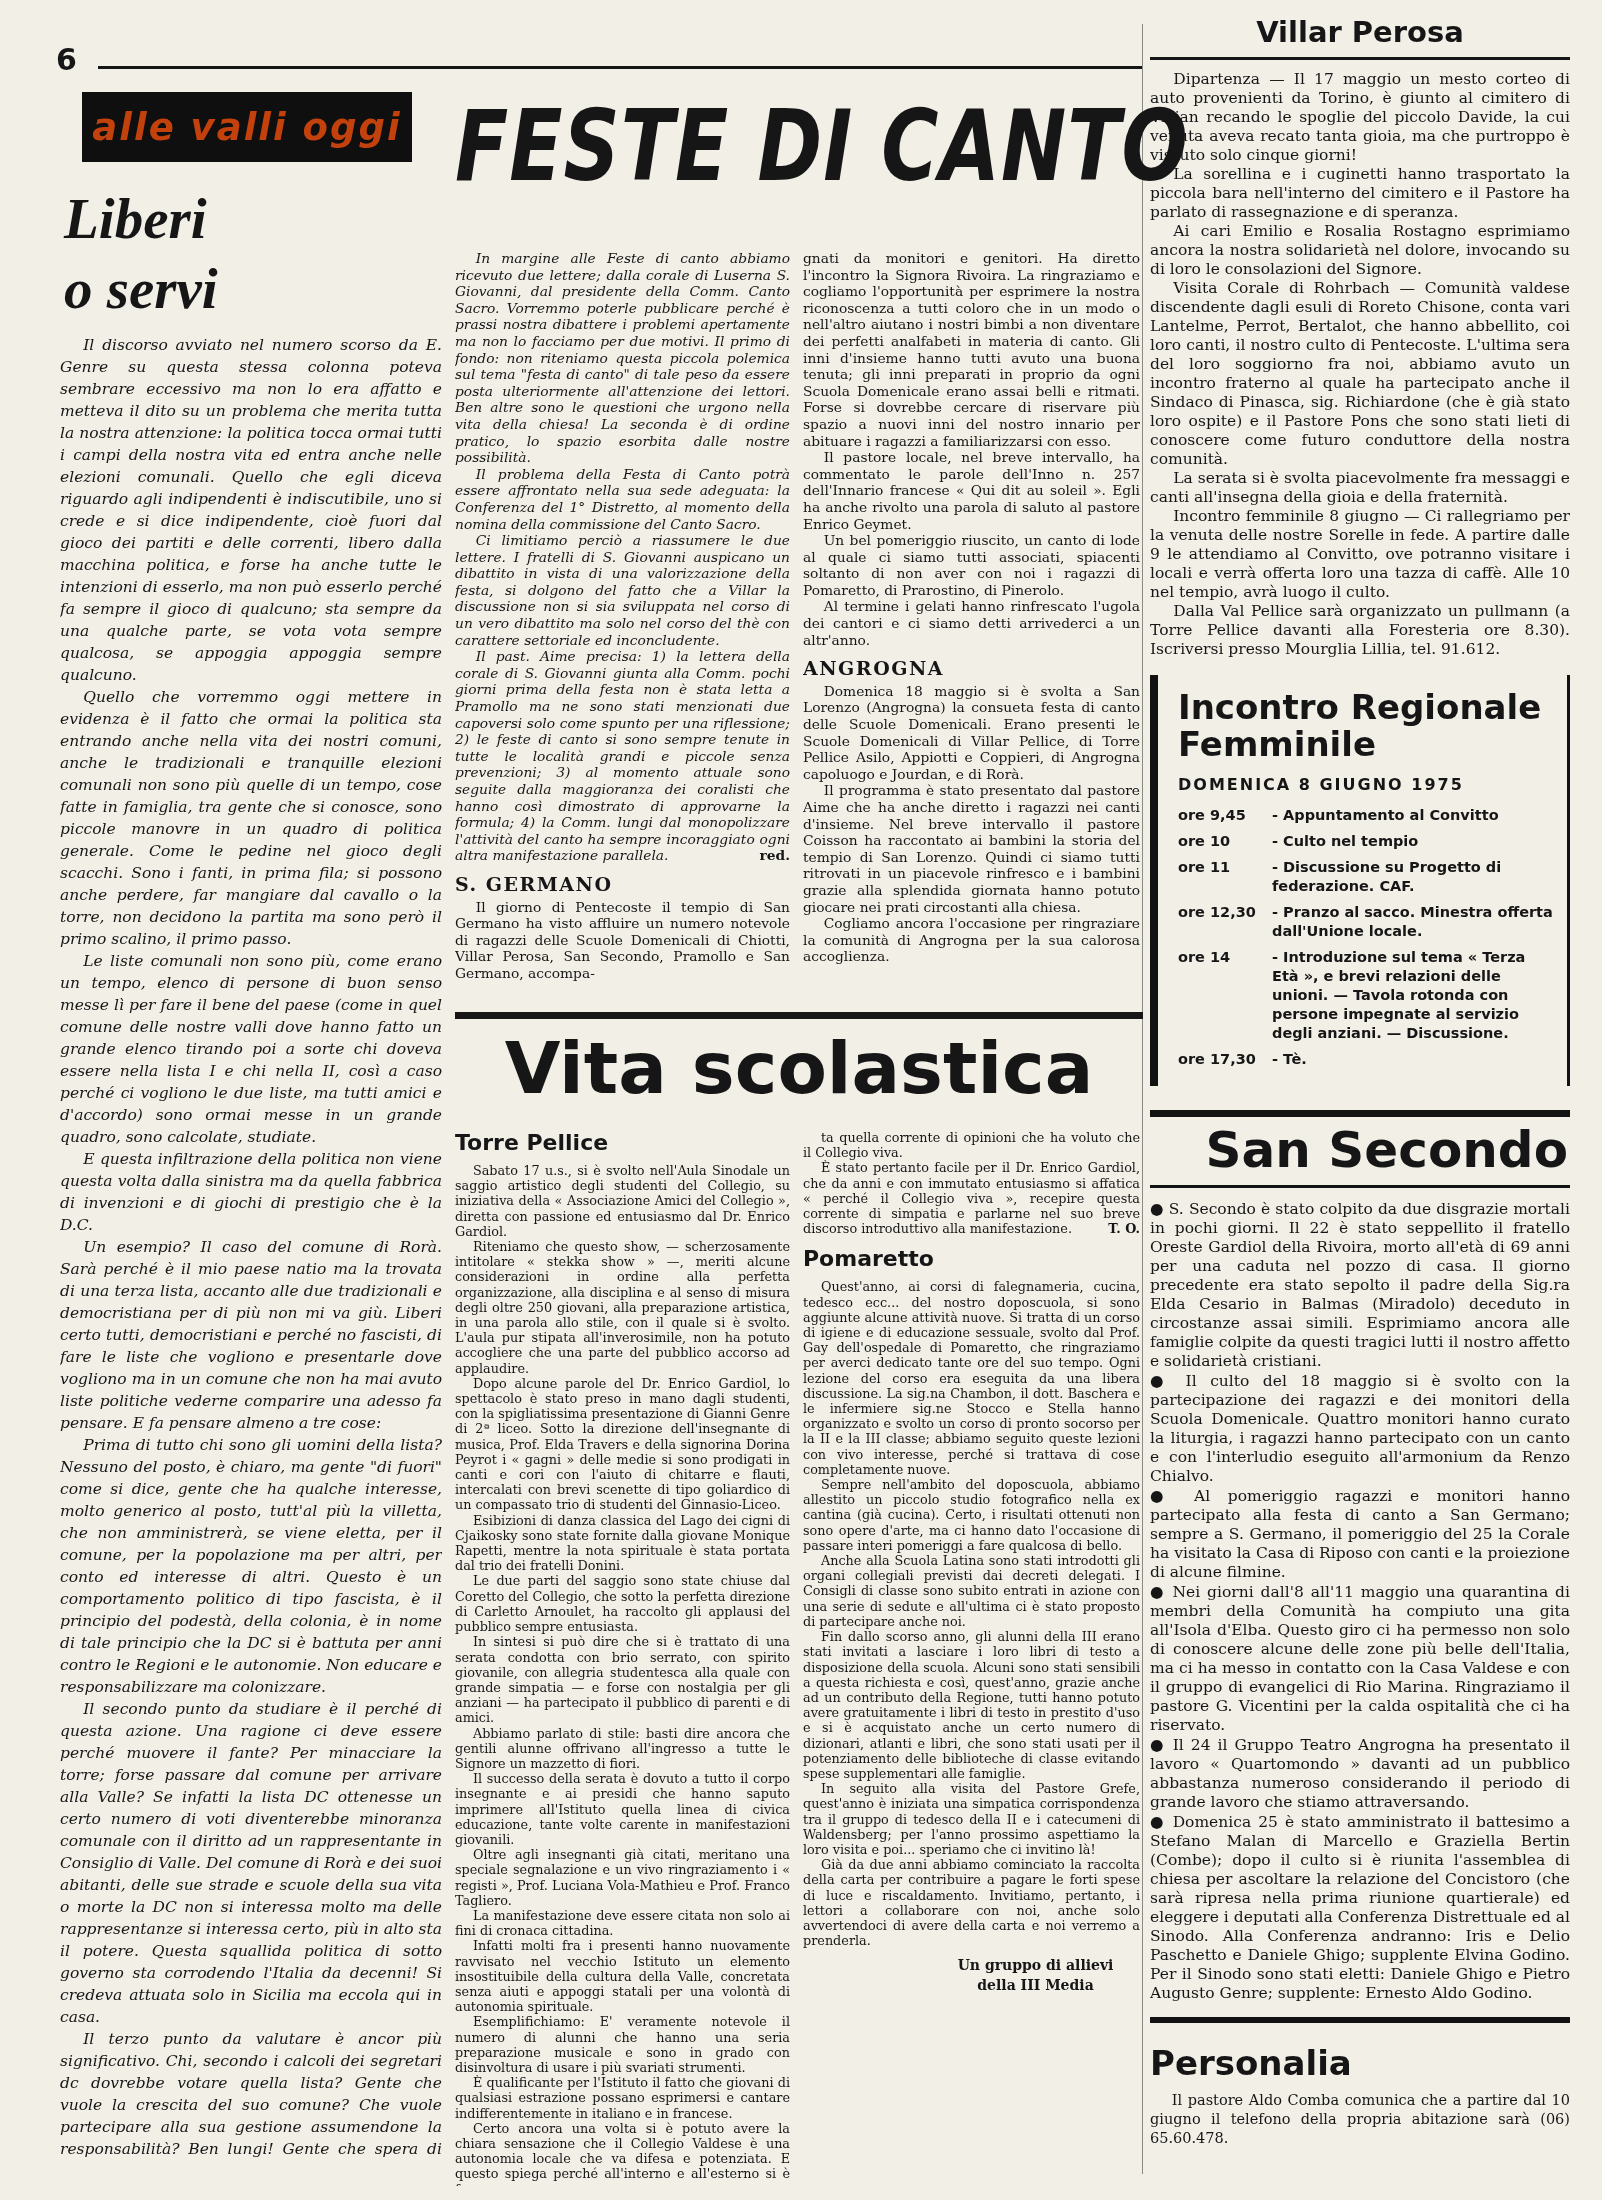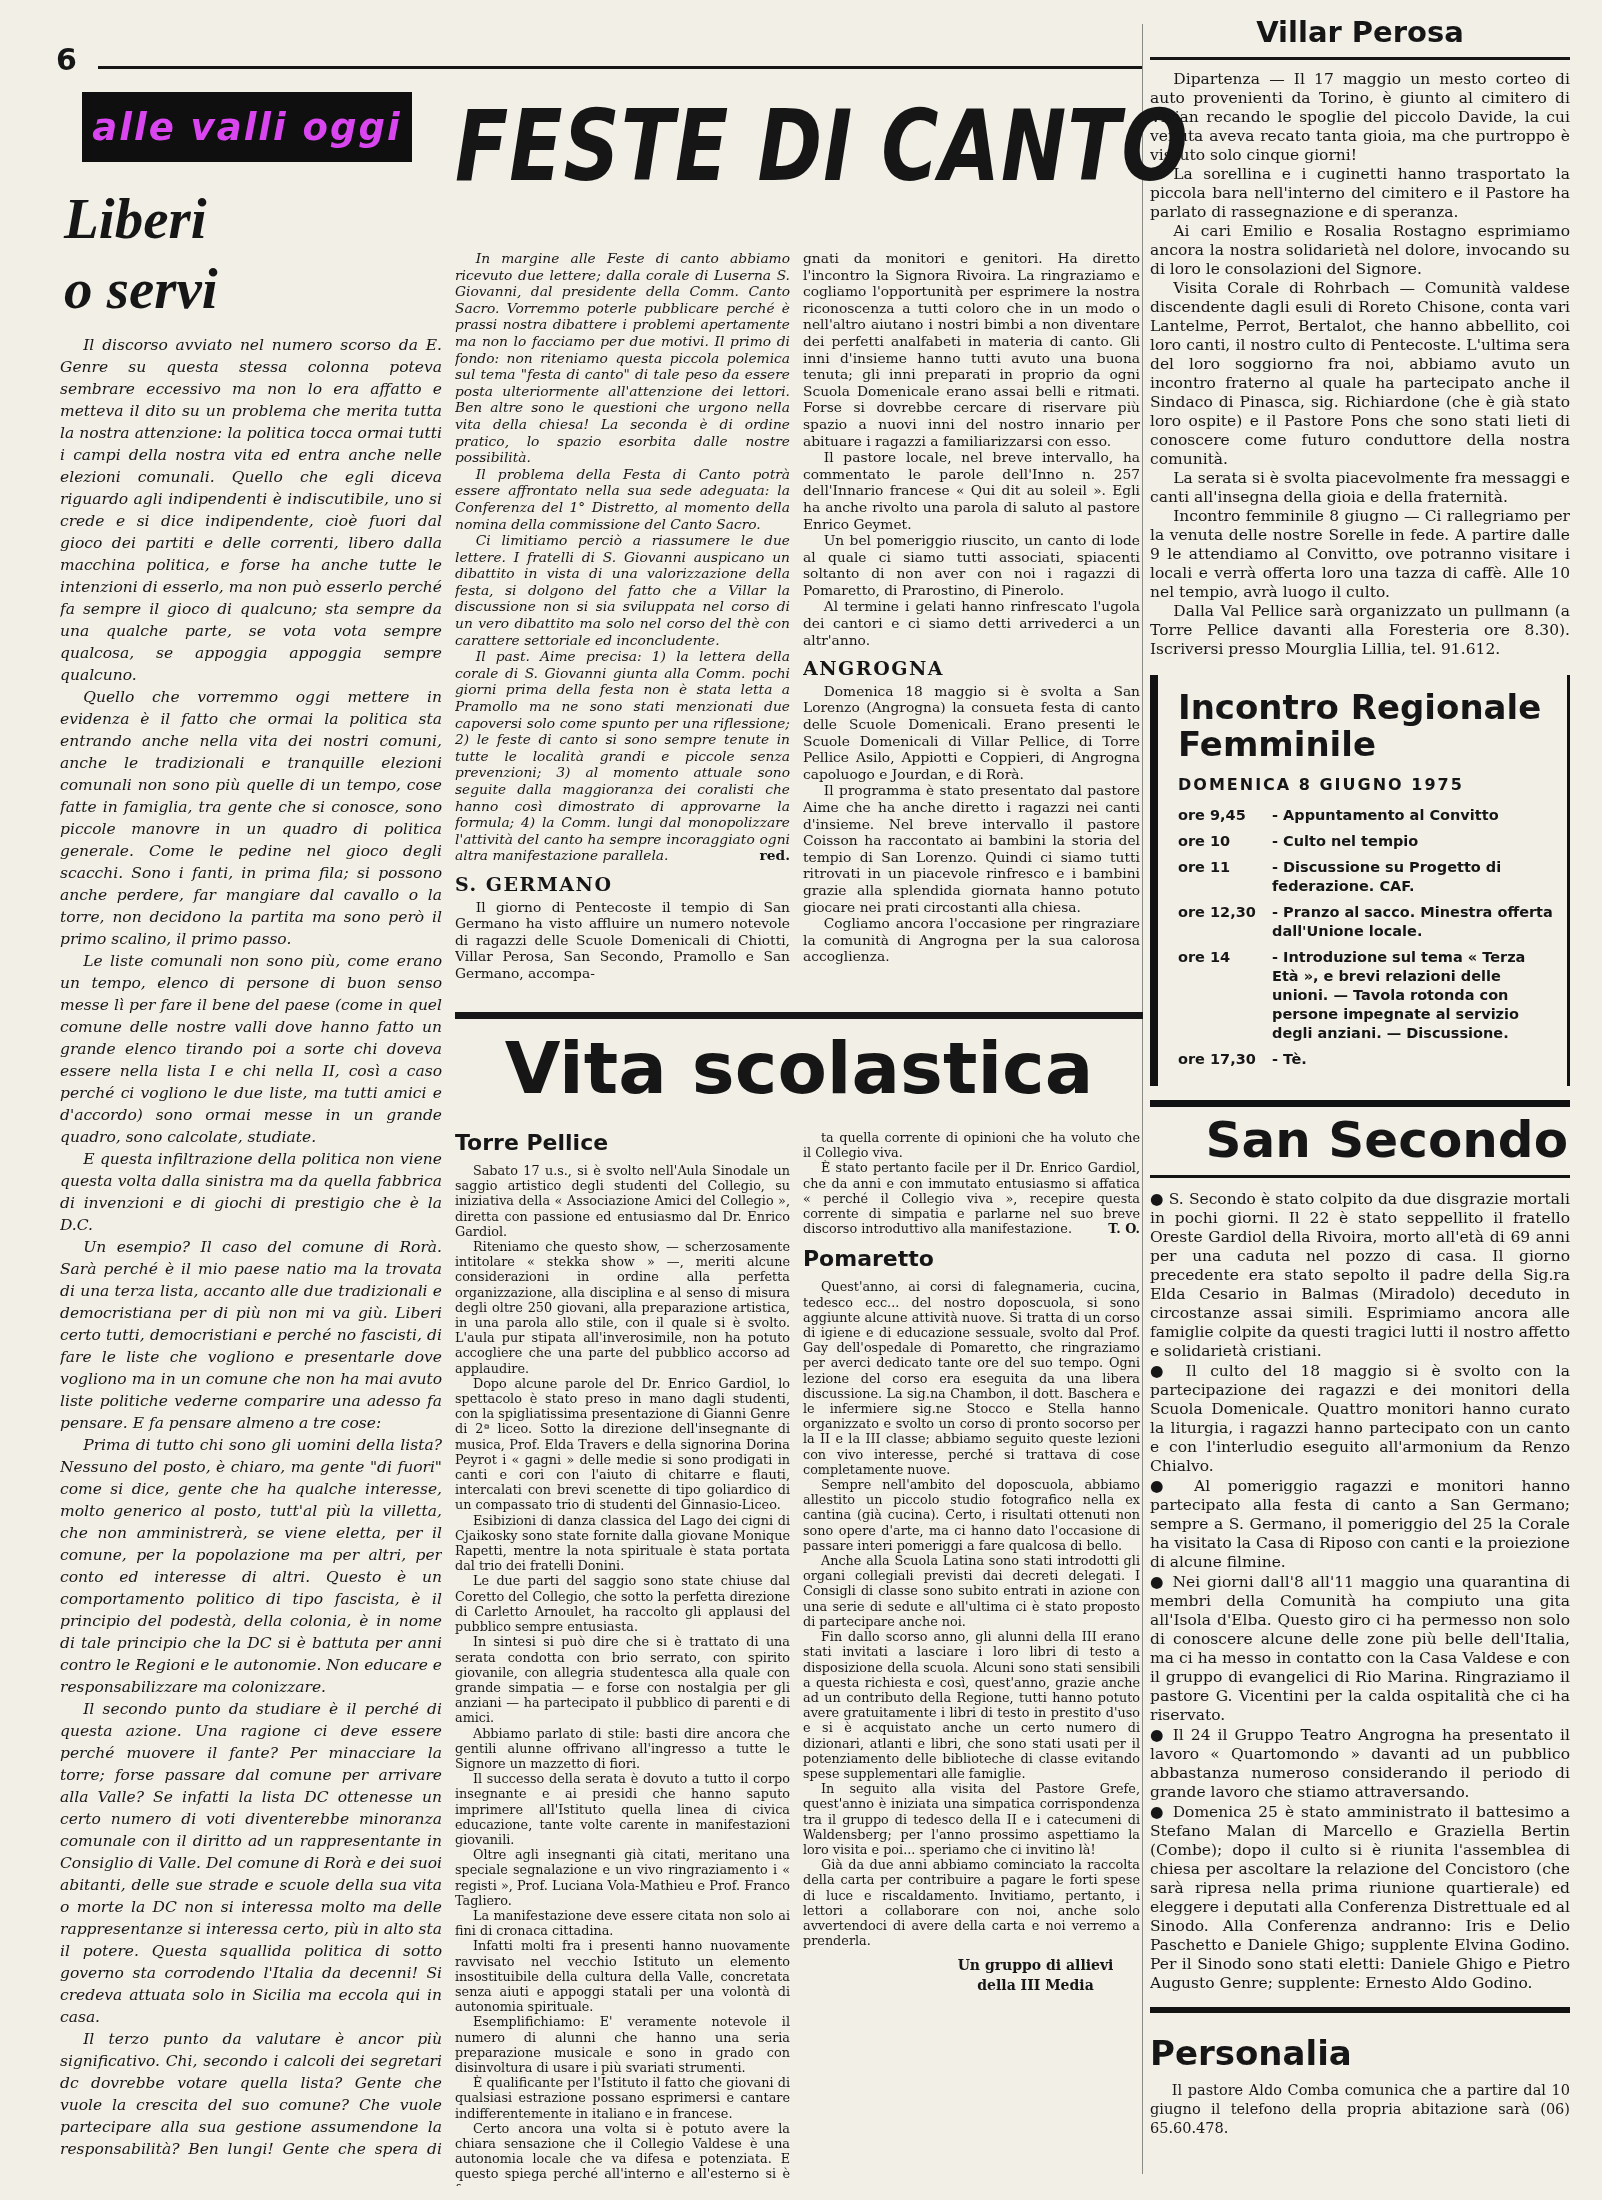--- a/index.html
+++ b/index.html
@@ -14,21 +14,21 @@
   .pagenum{position:absolute;left:56px;top:42px;font:bold 30px "DejaVu Sans",sans-serif;}
   .top-rule{left:98px;top:66px;width:1044px;height:3px;}
   .vrule{position:absolute;left:1142px;top:24px;width:1px;height:2150px;background:#8a8a84;}
 
   
   .kicker{
     position:absolute;left:82px;top:92px;width:330px;height:70px;background:#0f0f0f;
     display:flex;align-items:center;justify-content:center;
   }
   .kicker span{
-    color:#d946ef;font:bold italic 37px "DejaVu Sans",sans-serif;font-style:italic;letter-spacing:2px;
+    color:#c2410c;font:bold italic 37px "DejaVu Sans",sans-serif;font-style:italic;letter-spacing:2px;
   }
   .left-title{position:absolute;left:64px;top:184px;margin:0;font-family:Liberation Serif, serif;}
   .left-title span{display:block;font-weight:bold;font-style:italic;font-size:57px;line-height:1.22;}
   .left-article{
     position:absolute;left:60px;top:334px;width:382px;max-height:1826px;overflow:hidden;
     font-style:italic;font-size:15.5px;line-height:22px;text-align:justify;
   }
   .left-article p{text-indent:1.5em;}
 
   
@@ -92,21 +92,21 @@
   .box-date{font:bold 16px "DejaVu Sans",sans-serif;letter-spacing:2px;margin-bottom:12px;}
   .box-schedule p{
     display:flex;text-indent:0;margin-bottom:7px;
     font:bold 14.5px "DejaVu Sans",sans-serif;line-height:19px;text-align:left;
   }
   .box-schedule p b{flex:0 0 94px;}
   .box-schedule p span{flex:1;}
 
   .ss-head{
     border-top:7px solid #121212;border-bottom:3px solid #121212;
-    margin-top:14px;padding:8px 2px 10px;text-align:right;
+    margin-top:24px;padding:8px 2px 10px;text-align:right;
   }
   .ss-head h2{margin:0;font:bold 50px "DejaVu Sans",sans-serif;line-height:1;}
   .ss-body{margin-top:12px;}
   .ss-body p{text-indent:0;margin-bottom:1px;}
 
   .pers-head{border-top:6px solid #121212;margin-top:14px;padding-top:20px;}
   .pers-head h2{margin:0;font:bold 34px "DejaVu Sans",sans-serif;}
   .pers-text{font-size:14.5px;line-height:19px;margin-top:8px;text-align:justify;text-indent:1.5em;}
 </style>
 </head>

